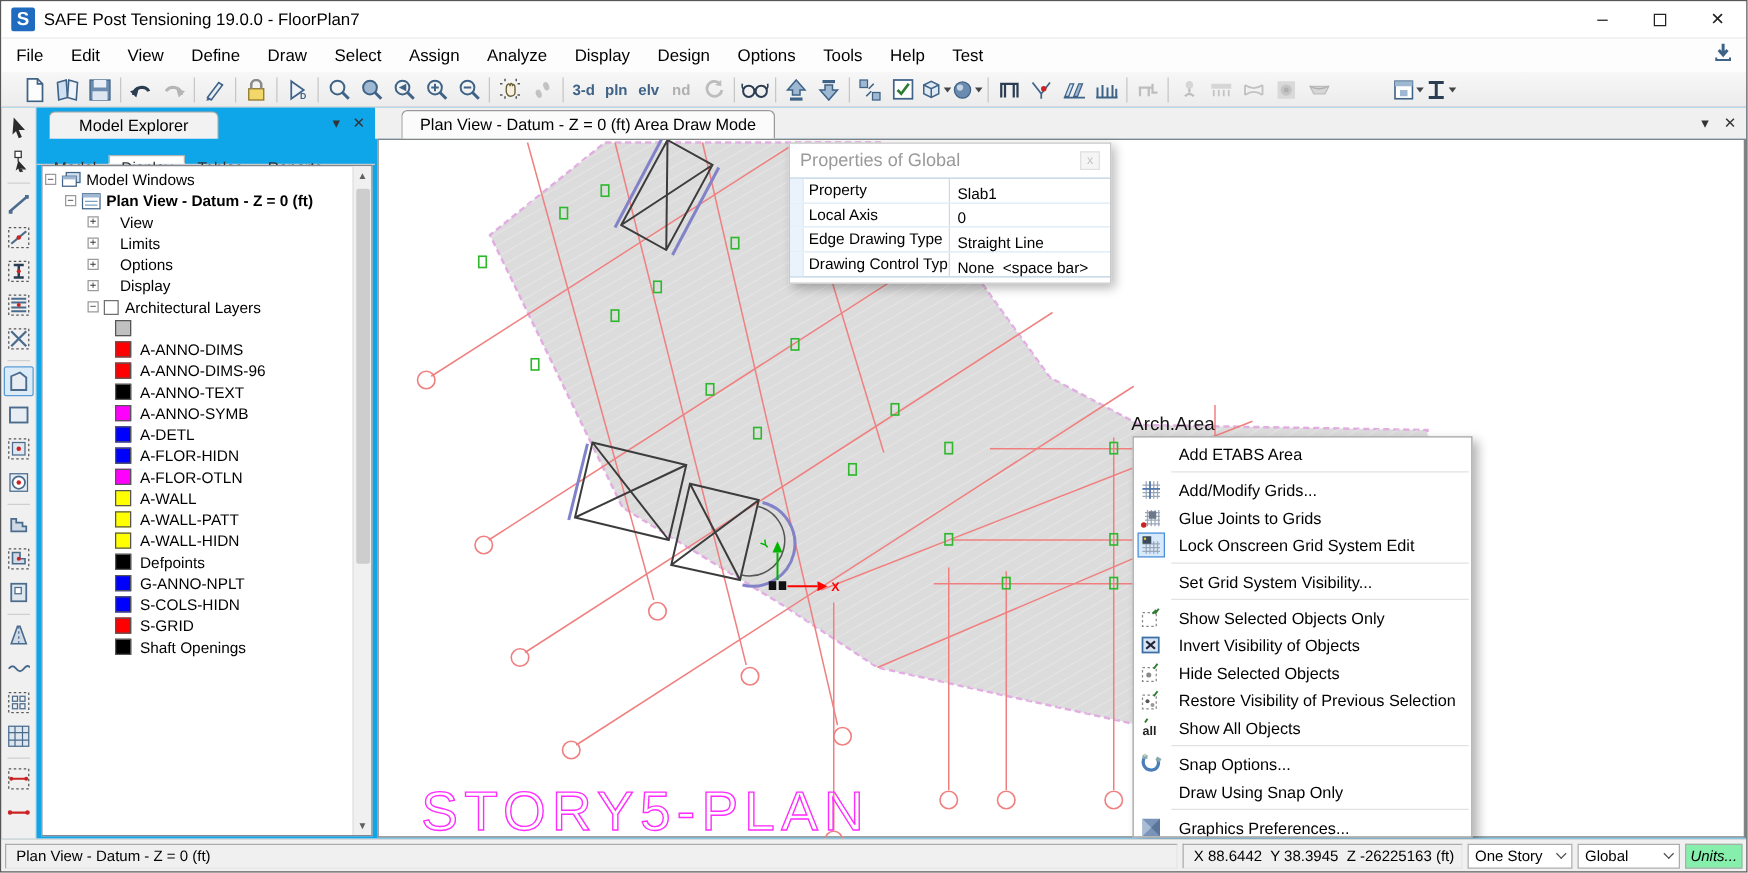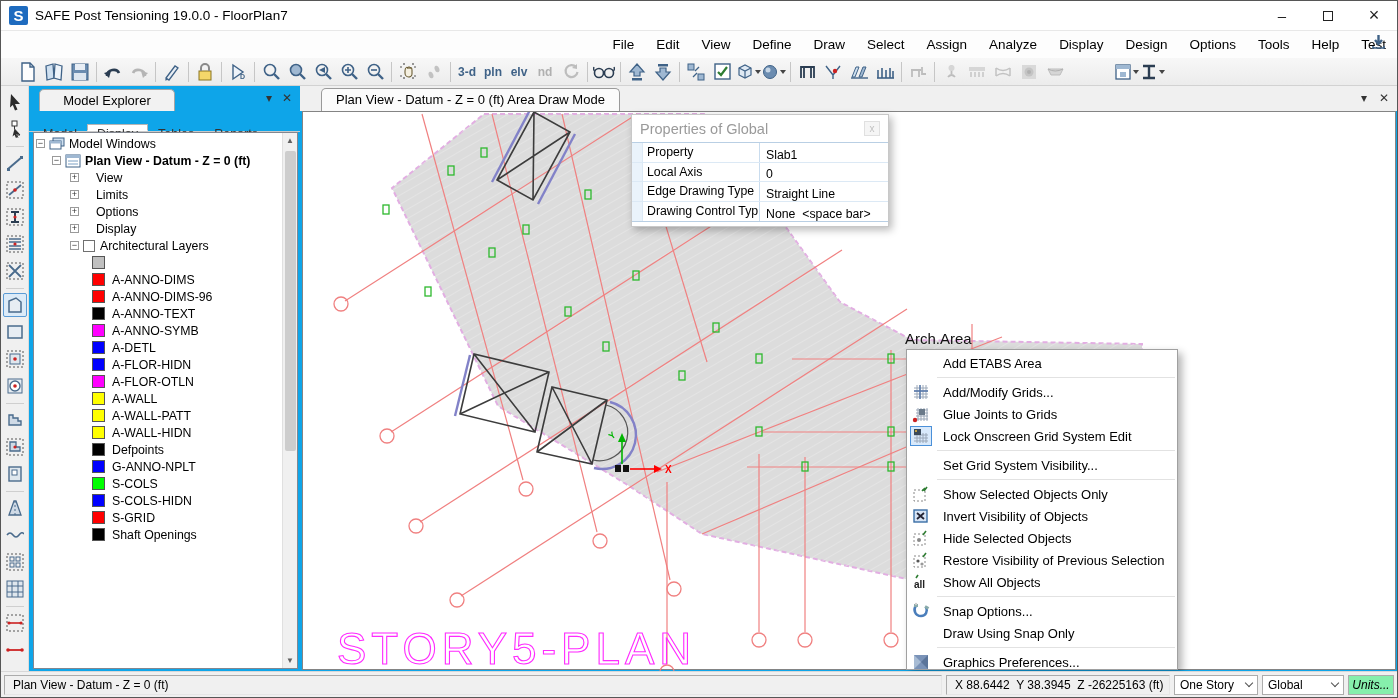--- a/index.html
+++ b/index.html
@@ -6,21 +6,21 @@
   html,body{width:1398px;height:698px;background:#999;font-family:"Liberation Sans",sans-serif;}
   .window{position:relative;width:1398px;height:698px;background:#f0f0f0;border:1px solid #565656;overflow:hidden;font-size:13px;color:#000;}
   
   .titlebar{position:absolute;left:0;top:0;width:100%;height:30px;background:#fff;display:flex;align-items:center;border-bottom:1px solid #e8e8e8;}
   .applogo{width:19px;height:19px;margin:0 7px 0 8px;background:#1E6BBF;color:#fff;font-weight:bold;font-size:15px;display:flex;align-items:center;justify-content:center;border-radius:2px;}
   .apptitle{font-size:13.5px;}
   .wincontrols{margin-left:auto;display:flex;height:100%;}
   .winbtn{width:46px;height:100%;display:flex;align-items:center;justify-content:center;font-size:15px;color:#222;}
   .maxglyph{width:10px;height:10px;border:1px solid #222;display:inline-block}
   
-  .menubar{position:absolute;left:0;top:30px;width:100%;height:27px;background:#fdfdfd;display:flex;align-items:center;padding-left:1px;justify-content:flex-end;}
+  .menubar{position:absolute;left:0;top:30px;width:100%;height:27px;background:#fdfdfd;display:flex;align-items:center;padding-left:1px;}
   .menuitem{padding:4px 11px;font-size:13.5px;}
   .menubar .dl{position:absolute;right:10px;top:3px;}
   
   .toolbar{position:absolute;left:0;top:57px;width:100%;height:28px;background:linear-gradient(#f7f7f7,#ececec);border-bottom:1px solid #d2d2d2;display:flex;align-items:center;padding-left:14px;}
   .tb{width:26px;height:26px;display:flex;align-items:center;justify-content:center;flex:none;}
   .tbsep{width:1px;height:20px;background:#c6c6c6;margin:0 3px;flex:none;}
   .tbtext{font-size:12px;color:#3F6287;font-weight:bold;}
   .tbtext.gray{color:#b0b0b0;}
   .caret{width:0;height:0;border-left:3px solid transparent;border-right:3px solid transparent;border-top:4px solid #444;margin-left:2px;}
   .tbgap{width:46px;flex:none;}
@@ -639,24 +639,20 @@
               <div class="tnode" style="padding-left:56px">
                 <span class="swatch" style="background: rgb(0, 0, 0);"></span>
                 <span>Defpoints</span>
               </div>
 
               <div class="tnode" style="padding-left:56px">
                 <span class="swatch" style="background: rgb(0, 0, 255);"></span>
                 <span>G-ANNO-NPLT</span>
               </div>
 
-              <div class="tnode" style="padding-left:56px">
-                <span class="swatch" style="background: rgb(0, 255, 0);"></span>
-                <span>S-COLS</span>
-              </div>
 
               <div class="tnode" style="padding-left:56px">
                 <span class="swatch" style="background: rgb(0, 0, 255);"></span>
                 <span>S-COLS-HIDN</span>
               </div>
 
               <div class="tnode" style="padding-left:56px">
                 <span class="swatch" style="background: rgb(255, 0, 0);"></span>
                 <span>S-GRID</span>
               </div>

